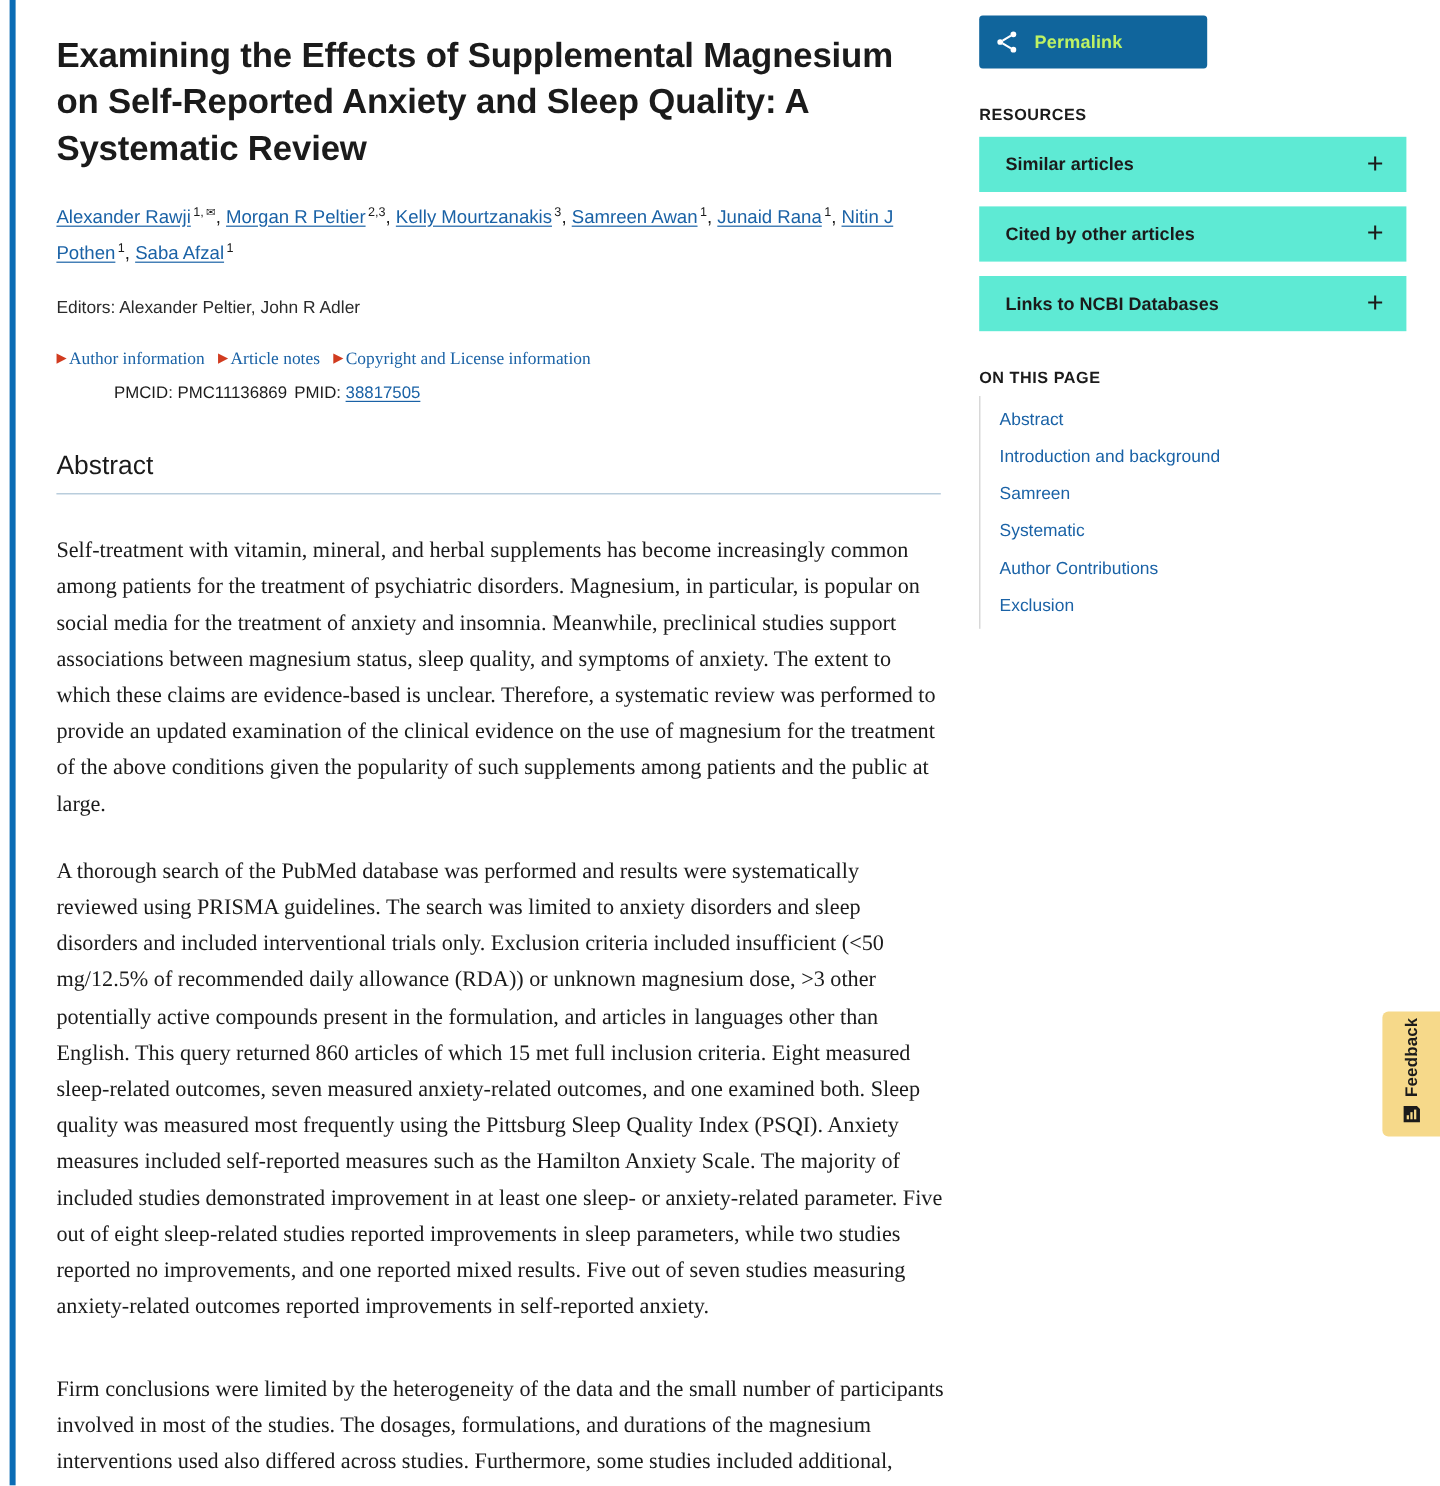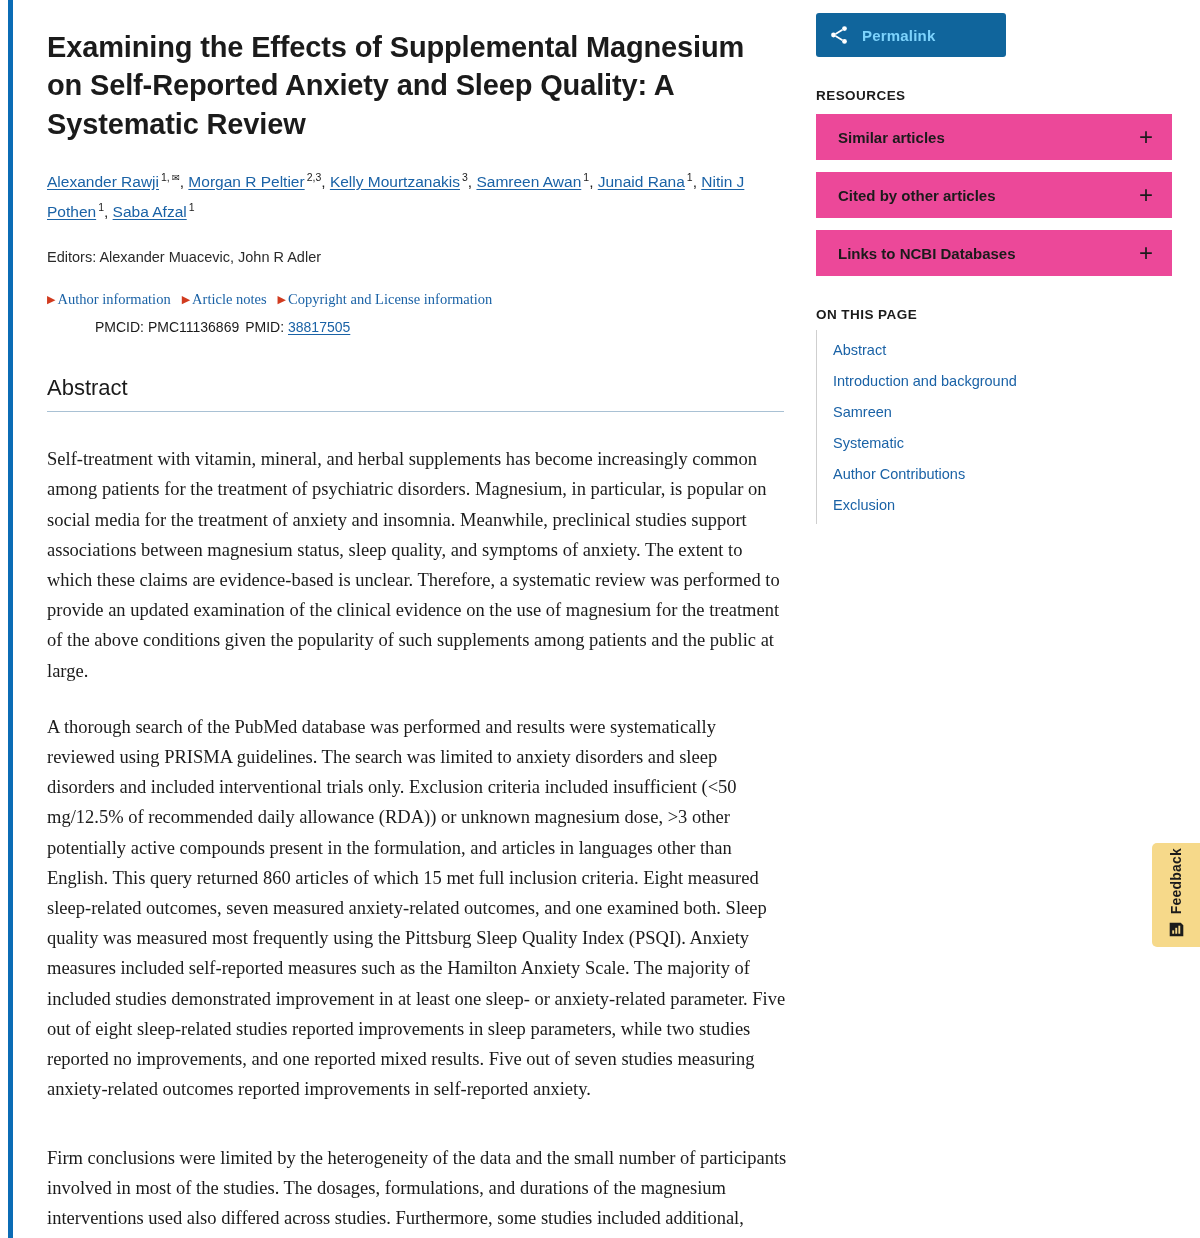--- a/index.html
+++ b/index.html
@@ -149,37 +149,37 @@
     cursor: pointer;
     padding: 0;
   }
   #permalink-button .share-ico {
     width: 46px;
     display: flex;
     align-items: center;
     justify-content: center;
   }
   #permalink-label {
-    color: #7dd3fc;
+    color: #bef264;
     font-size: 15px;
     font-weight: 700;
     letter-spacing: 0.2px;
   }
 
   .side-heading {
     font-size: 13.5px;
     font-weight: 700;
     letter-spacing: 0.45px;
     color: #1b1b1b;
     margin-top: 31px;
   }
 
   #resources-list { margin-top: 11px; }
   .resource-row {
-    background: #ec4899;
+    background: #5eead4;
     height: 46px;
     display: flex;
     align-items: center;
     justify-content: space-between;
     padding: 0 19px 0 22px;
     margin-bottom: 12px;
     cursor: pointer;
   }
   .resource-label {
     font-size: 15px;
@@ -240,21 +240,21 @@
 <div id="left-rail"></div>
 
 <div id="article-column">
 
   <h1 id="article-title">Examining the Effects of Supplemental Magnesium on Self-Reported Anxiety and Sleep Quality: A Systematic Review</h1>
 
   <div id="authors-line">
     <a href="#"><span>Alexander Rawji</span></a><span class="sup">1,</span><span class="sup env">✉</span>, <a href="#"><span>Morgan R Peltier</span></a><span class="sup">2,3</span>, <a href="#"><span>Kelly Mourtzanakis</span></a><span class="sup">3</span>, <a href="#"><span>Samreen Awan</span></a><span class="sup">1</span>, <a href="#"><span>Junaid Rana</span></a><span class="sup">1</span>, <a href="#"><span>Nitin J Pothen</span></a><span class="sup">1</span>, <a href="#"><span>Saba Afzal</span></a><span class="sup">1</span>
   </div>
 
-  <div id="editors-line">Editors: Alexander Muacevic, John R Adler</div>
+  <div id="editors-line">Editors: Alexander Peltier, John R Adler</div>
 
   <div id="meta-links">
     <span class="meta-link-wrap"><span class="tri">▶</span><a href="#">Author information</a></span><span class="meta-link-wrap"><span class="tri">▶</span><a href="#">Article notes</a></span><span class="meta-link-wrap"><span class="tri">▶</span><a href="#">Copyright and License information</a></span>
   </div>
 
   <div id="ids-line">
     <span>PMCID:</span>
     <span>PMC11136869</span><span class="id-gap"></span><span>PMID:</span>
     <a href="#">38817505</a>
   </div>

